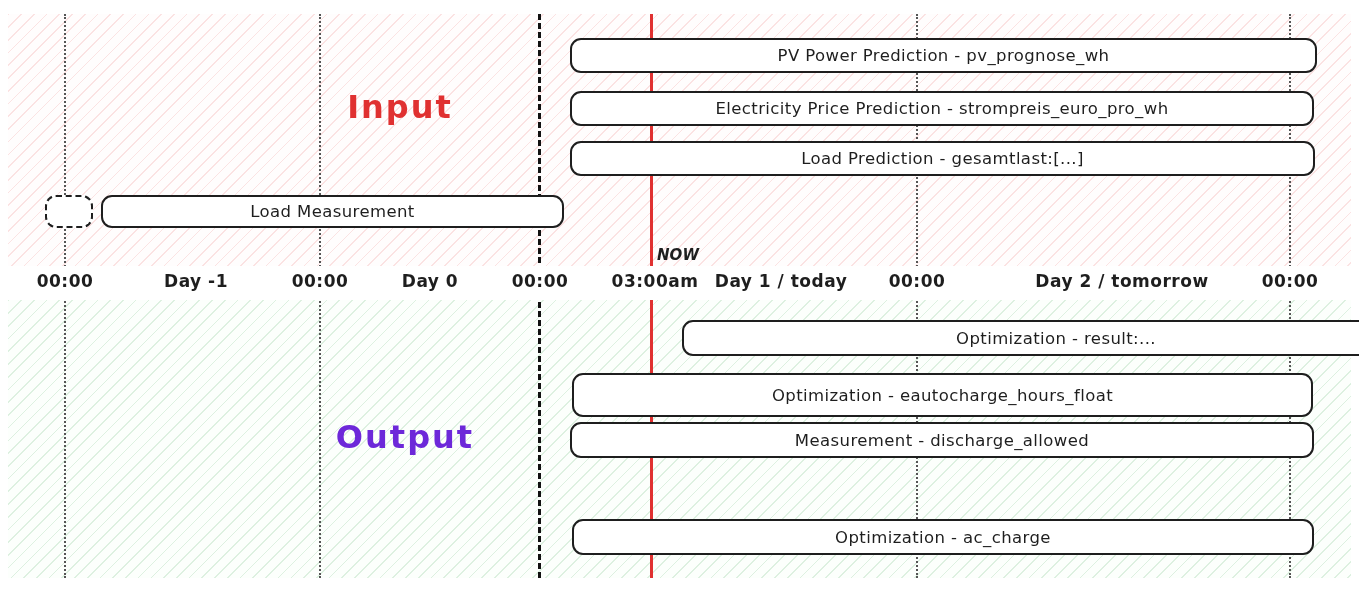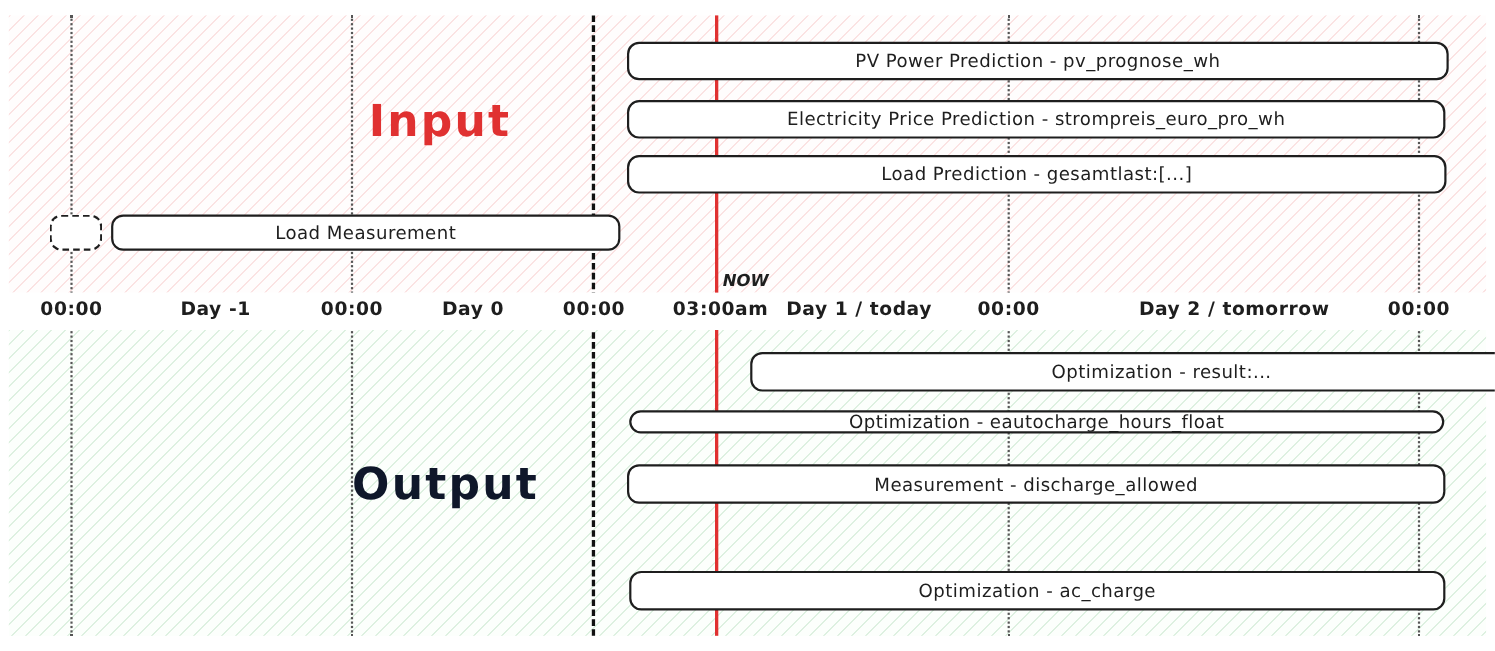--- a/index.html
+++ b/index.html
@@ -41,25 +41,25 @@
     z-index:4;white-space:nowrap;
   }
   .now-label{
     position:absolute;transform:translateX(-50%);
     font-size:15px;font-style:italic;font-weight:600;
     z-index:4;background:transparent;white-space:nowrap;padding-left:44px;
   }
   
   .band-title{
     position:absolute;transform:translateX(-50%);
-    font-size:40px;font-weight:bold;letter-spacing:2px;
+    font-size:32px;font-weight:bold;letter-spacing:2px;
     z-index:3;white-space:nowrap;
   }
   .band-title.input{color:#e03131;}
-  .band-title.output{color:#0f172a;}
+  .band-title.output{color:#6d28d9;}
   
   .tbox{
     position:absolute;
     background:#ffffff;
     border:2px solid #1e1e1e;
     border-radius:11px;
     display:flex;align-items:center;justify-content:center;
     font-size:16.5px;letter-spacing:0.4px;
     z-index:3;
     box-sizing:border-box;
@@ -111,21 +111,21 @@
     <span>Load Prediction - gesamtlast:[...]</span>
   </div>
   <div class="tbox stub" style="left:18px;top:195px;width:48px;height:33px"></div>
   <div class="tbox" style="left:74px;top:195px;width:463px;height:33px">
     <span>Load Measurement</span>
   </div>
 
   <div class="tbox" style="left:655px;top:320px;width:748px;height:36px">
     <span>Optimization - result:...</span>
   </div>
-  <div class="tbox" style="left:545px;top:373px;width:741px;height:21px">
+  <div class="tbox" style="left:545px;top:373px;width:741px;height:44px">
     <span>Optimization - eautocharge_hours_float</span>
   </div>
   <div class="tbox" style="left:543px;top:422px;width:744px;height:36px">
     <span>Measurement - discharge_allowed</span>
   </div>
   <div class="tbox" style="left:545px;top:519px;width:742px;height:36px">
     <span>Optimization - ac_charge</span>
   </div>
 
 </div>

